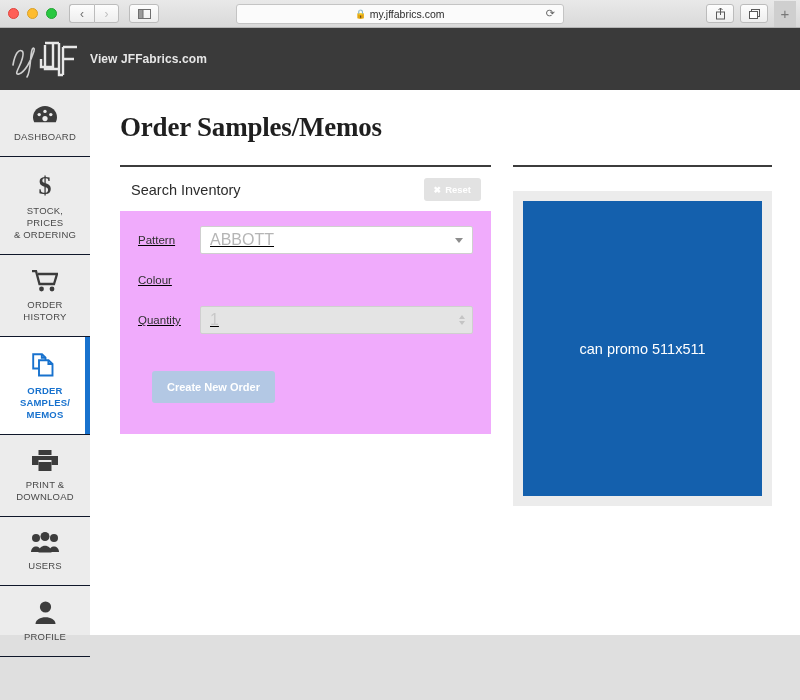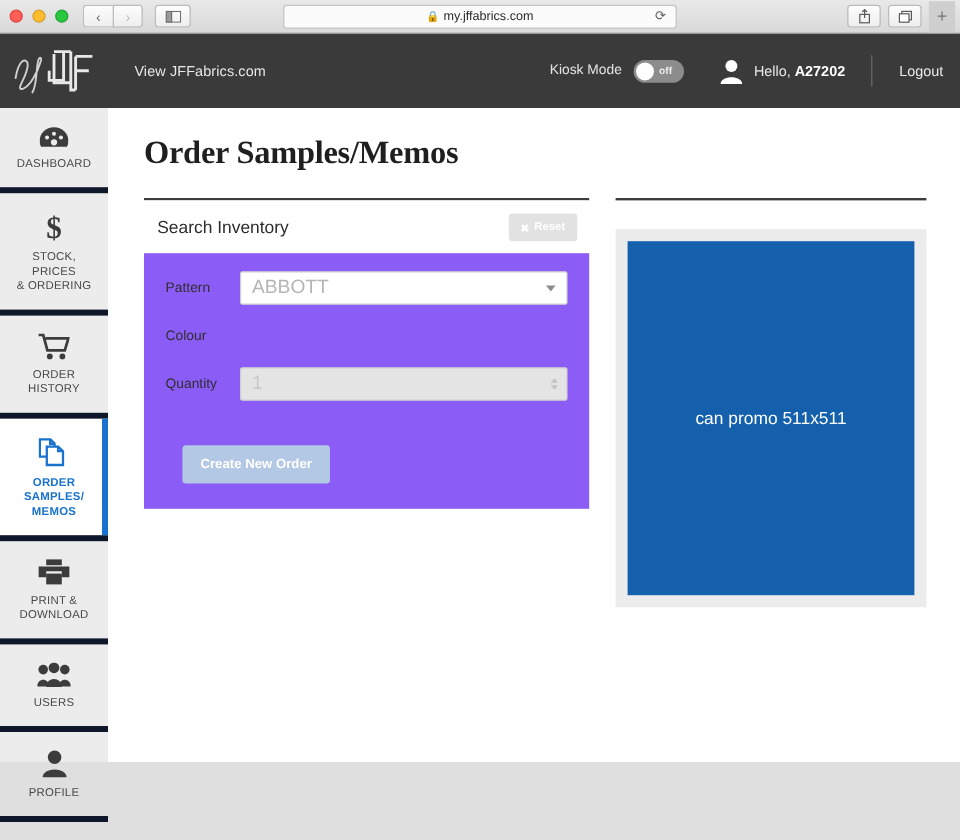--- a/index.html
+++ b/index.html
@@ -68,22 +68,23 @@
   
   .app { width: 800px; height: 607px; background: #fff; position: relative; }
 
   .app-header {
     height: 62px; background: #3a3a3a;
     display: flex; align-items: center; position: relative;
   }
   .logo { width: 90px; display: flex; align-items: center; justify-content: center; }
   .logo svg { display: block; }
   .view-link {
-    font-size: 12px; color: #e7e7e7; margin-left: 22px;
+    font-size: 12px; color: #e7e7e7; 
     letter-spacing: .1px;
+    font-weight: bold;
   }
   .header-right {
     position: absolute; right: 14px; top: 0; height: 62px;
     display: flex; align-items: center; gap: 0;
   }
   .kiosk-label { font-size: 11.5px; color: #e3e3e3; margin-right: 10px; }
   .toggle {
     width: 42px; height: 19px; border-radius: 10px;
     background: #8c8c8c; position: relative;
     display: flex; align-items: center;
@@ -99,21 +100,21 @@
   .vdiv { width: 1px; height: 26px; background: #6b6b6b; margin: 0 22px; }
   .logout { font-size: 12px; color: #e9e9e9; }
 
   .body-row { display: flex; height: 545px; }
 
   
   .sidebar { width: 90px; background: #ececec; flex-shrink: 0; }
   .nav-item {
     position: relative;
     padding: 15px 4px 13px;
-    border-bottom: 5px solid #0f172a;
+    border-bottom: 1px solid #0f172a;
     display: flex; flex-direction: column; align-items: center;
     text-align: center;
   }
   .nav-item .nav-icon { color: #3c3c3c; margin-bottom: 7px; display: flex; }
   .nav-item .nav-label {
     font-size: 9.5px; color: #494949; line-height: 12px;
     letter-spacing: .2px; white-space: pre-line;
   }
   .nav-item.active { background: #fff; }
   .nav-item.active .nav-icon { color: #1872ce; }
@@ -141,21 +142,21 @@
   }
   .panel-title { font-size: 14.5px; color: #2c2c2c; }
   .reset-btn {
     background: #e2e2e2; color: #fff; border: none;
     font-size: 9.5px; font-weight: bold;
     padding: 6px 10px; border-radius: 3px;
     display: flex; align-items: center; gap: 4px;
   }
   .reset-x { font-size: 9px; }
 
-  .panel-body { background: #8b5cf6; padding: 15px 18px 21px; }
+  .panel-body { background: #f0abfc; padding: 15px 18px 31px; text-decoration: underline; }
   .field { display: flex; align-items: center; margin-bottom: 20px; }
   .field-label { width: 62px; font-size: 11.5px; color: #2f2f2f; flex-shrink: 0; }
   .field-ctl {
     flex: 1; height: 28px; border: 1px solid #cfcfcf; border-radius: 2px;
     display: flex; align-items: center;
     font-size: 16px; padding: 0 9px; position: relative;
   }
   .field-ctl.enabled { background: #fff; color: #b5b5b5; }
   .field-ctl.disabled { background: #e4e4e4; color: #c8c8c8; }
   .field-ctl.blank { background: #ececec; }
@@ -236,36 +237,20 @@
       <svg width="72" height="44" viewBox="0 0 72 44">
         <path d="M4 28 C6 16, 10 12, 13 14 C16 16, 12 26, 10 30 C8 34, 6 38, 10 37 C16 35, 22 24, 25 14 C26 11, 24 10, 23 13 C21 19, 22 34, 18 40" fill="none" stroke="#cfcfcf" stroke-width="1.6" stroke-linecap="round"></path>
         <path d="M44 6 L44 30 L32 30 L32 22 M36 6 L50 6 M44 6 L44 10" fill="none" stroke="#e8e8e8" stroke-width="2.4"></path>
         <path d="M36 8 L36 32 L50 32" fill="none" stroke="#e8e8e8" stroke-width="2.4"></path>
         <path d="M54 10 L68 10 M54 10 L54 38 M54 22 L65 22" fill="none" stroke="#e8e8e8" stroke-width="2.4"></path>
         <path d="M50 6 L50 38 L54 38" fill="none" stroke="#e8e8e8" stroke-width="2.4"></path>
       </svg>
     </div>
     <span class="view-link">View JFFabrics.com</span>
 
-    <div class="header-right">
-      <span class="kiosk-label">Kiosk Mode</span>
-      <div class="toggle">
-        <div class="toggle-knob"></div>
-        <span class="toggle-text">off</span>
-      </div>
-      <span class="user-icon">
-        <svg width="19" height="21" viewBox="0 0 19 21" fill="currentColor">
-          <circle cx="9.5" cy="6" r="5"></circle>
-          <path d="M0.5 21 C0.5 13.5 18.5 13.5 18.5 21 Z"></path>
-        </svg>
-      </span>
-      <span class="hello"><span>Hello, </span><b>A27202</b></span>
-      <div class="vdiv"></div>
-      <span class="logout">Logout</span>
-    </div>
   </div>
 
   <div class="body-row">
 
     <div class="sidebar">
 
       <div class="nav-item">
         <span class="nav-icon">
           <svg width="24" height="19" viewBox="0 0 24 19" fill="currentColor">
             <path d="M12 1 C5.4 1 0 6 0 12.2 C0 14 0.4 15.7 1.2 17.2 L22.8 17.2 C23.6 15.7 24 14 24 12.2 C24 6 18.6 1 12 1 Z"></path>

